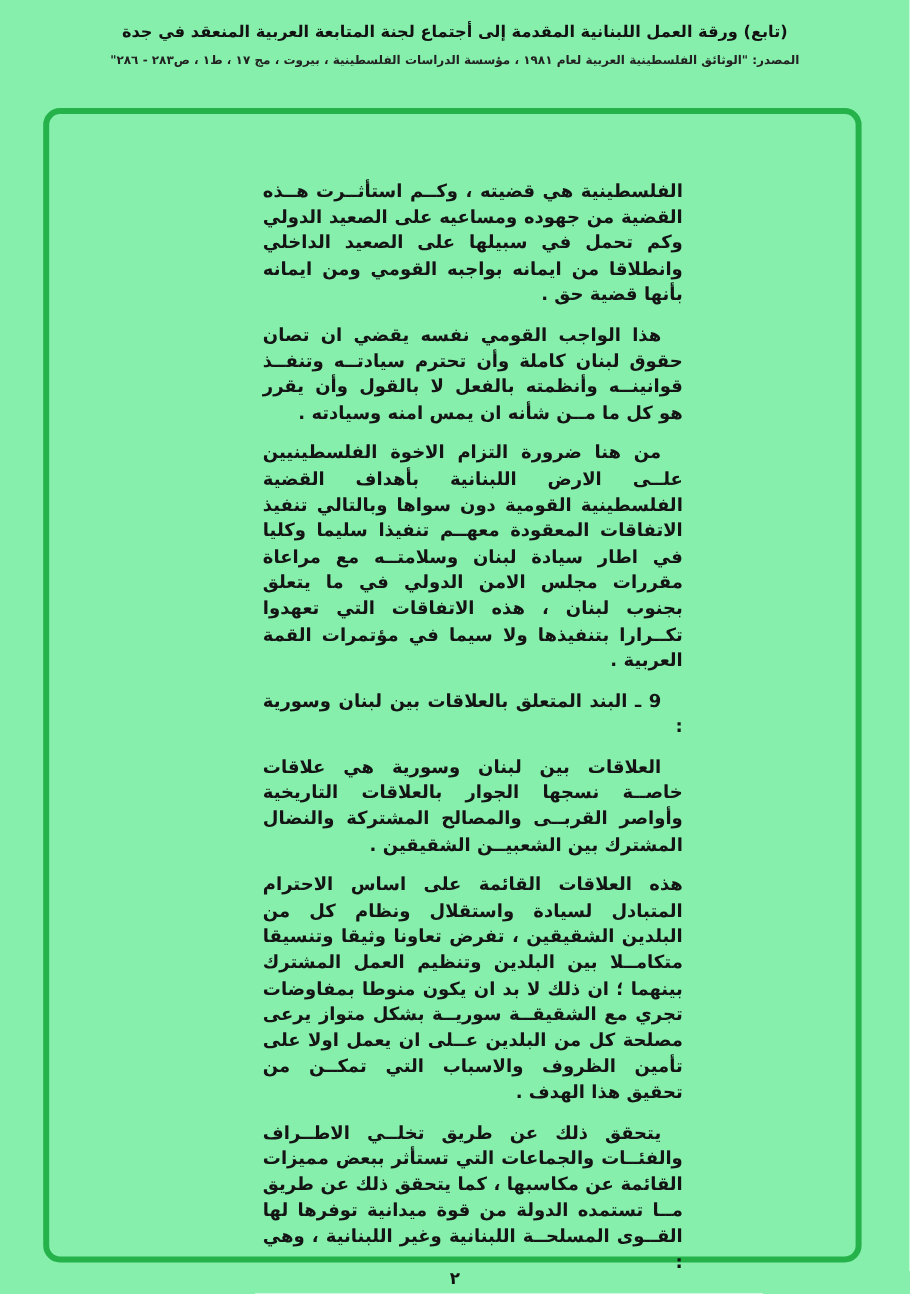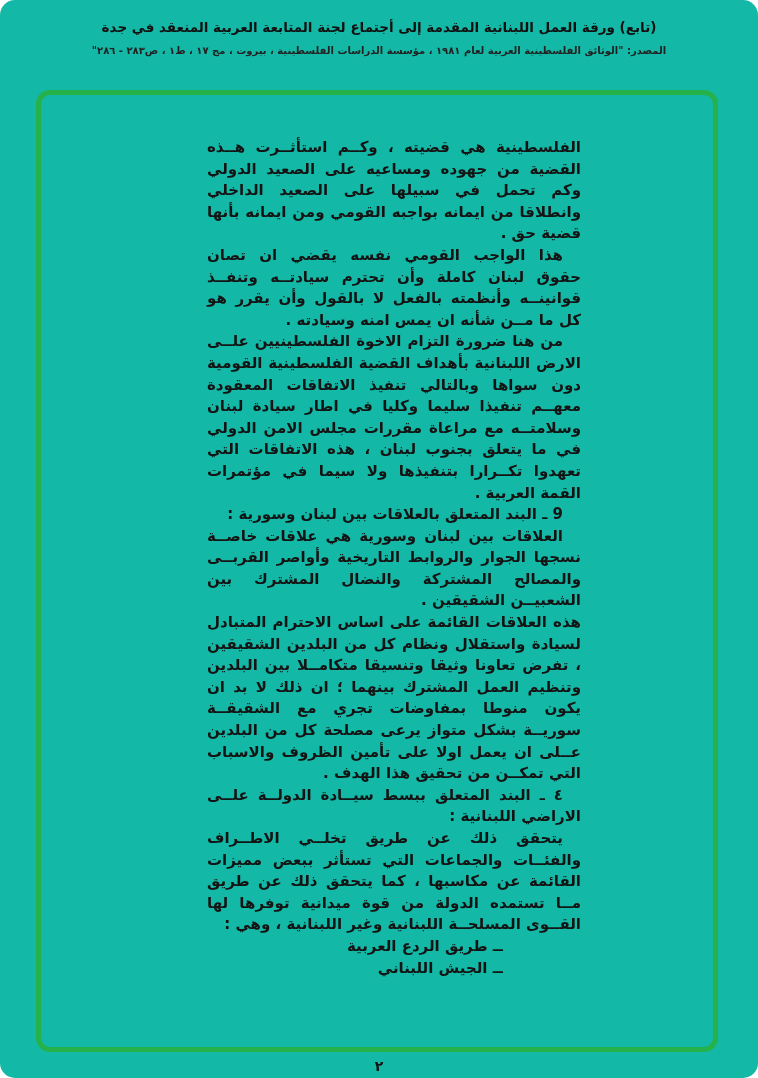--- a/index.html
+++ b/index.html
@@ -5,24 +5,23 @@
   html, body {
     margin: 0;
     padding: 0;
     background: #ffffff;
     font-family: "DejaVu Sans", sans-serif;
   }
   .page {
     position: relative;
     width: 758px;
     height: 1078px;
-    background: #14b8a6;
+    background: #86efac;
     overflow: hidden;
     direction: rtl;
-    border-radius: 15px;
   }
   .header {
     position: absolute;
     top: 18px;
     left: 0;
     width: 100%;
     text-align: center;
   }
   .header-title {
     font-size: 13.5px;
@@ -53,21 +52,21 @@
     right: 132px;
     width: 374px;
     direction: rtl;
     text-align: justify;
     font-size: 15px;
     font-weight: bold;
     color: #141414;
     line-height: 21.6px;
   }
   .text-col p {
-    margin: 0;
+    margin: 12px;
     padding: 0;
   }
   .text-col p.indent {
     text-indent: 18px;
   }
   .list-block p {
     text-align: right;
     padding-right: 78px;
     text-indent: 0;
   }
@@ -91,23 +90,22 @@
     <div class="header-title">(تابع) ورقة العمل اللبنانية المقدمة إلى أجتماع لجنة المتابعة العربية المنعقد في جدة</div>
     <div class="source-line">المصدر: "الوثائق الفلسطينية العربية لعام ١٩٨١ ،  مؤسسة الدراسات الفلسطينية ، بيروت ، مج ١٧ ، ط١ ، ص٢٨٣ -  ٢٨٦"</div>
   </div>
 
   <div class="green-box">
     <div class="text-col">
       <p>الفلسطينية هي قضيته ، وكــم استأثــرت هــذه القضية من جهوده ومساعيه على الصعيد الدولي وكم تحمل في سبيلها على الصعيد الداخلي وانطلاقا من ايمانه بواجبه القومي ومن ايمانه بأنها قضية حق .</p>
       <p class="indent">هذا الواجب القومي نفسه يقضي ان تصان حقوق لبنان كاملة وأن تحترم سيادتــه وتنفــذ قوانينــه وأنظمته بالفعل لا بالقول وأن يقرر هو كل ما مــن شأنه ان يمس امنه وسيادته .</p>
       <p class="indent">من هنا ضرورة التزام الاخوة الفلسطينيين علــى الارض اللبنانية بأهداف القضية الفلسطينية القومية دون سواها وبالتالي تنفيذ الاتفاقات المعقودة معهــم تنفيذا سليما وكليا في اطار سيادة لبنان وسلامتــه مع مراعاة مقررات مجلس الامن الدولي في ما يتعلق بجنوب لبنان ، هذه الاتفاقات التي تعهدوا تكــرارا بتنفيذها ولا سيما في مؤتمرات القمة العربية .</p>
       <p class="indent">9 ـ البند المتعلق بالعلاقات بين لبنان وسورية :</p>
-      <p class="indent">العلاقات بين لبنان وسورية هي علاقات خاصــة نسجها الجوار والروابط التاريخية وأواصر القربــى والمصالح المشتركة والنضال المشترك بين الشعبيــن الشقيقين .</p>
+      <p class="indent">العلاقات بين لبنان وسورية هي علاقات خاصــة نسجها الجوار بالعلاقات التاريخية وأواصر القربــى والمصالح المشتركة والنضال المشترك بين الشعبيــن الشقيقين .</p>
       <p>هذه العلاقات القائمة على اساس الاحترام المتبادل لسيادة واستقلال ونظام كل من البلدين الشقيقين ، تفرض تعاونا وثيقا وتنسيقا متكامــلا بين البلدين وتنظيم العمل المشترك بينهما ؛ ان ذلك لا بد ان يكون منوطا بمفاوضات تجري مع الشقيقــة سوريــة بشكل متواز يرعى مصلحة كل من البلدين عــلى ان يعمل اولا على تأمين الظروف والاسباب التي تمكــن من تحقيق هذا الهدف .</p>
-      <p class="indent">٤ ـ البند المتعلق ببسط سيــادة الدولــة علــى الاراضي اللبنانية :</p>
       <p class="indent">يتحقق ذلك عن طريق تخلــي الاطــراف والفئــات والجماعات التي تستأثر ببعض مميزات القائمة عن مكاسبها ، كما يتحقق ذلك عن طريق مــا تستمده الدولة من قوة ميدانية توفرها لها القــوى المسلحــة اللبنانية وغير اللبنانية ، وهي :</p>
       <div class="list-block">
         <p>ــ طريق الردع العربية</p>
         <p>ــ الجيش اللبناني</p>
       </div>
     </div>
   </div>
 
   <div class="page-number">٢</div>
 

